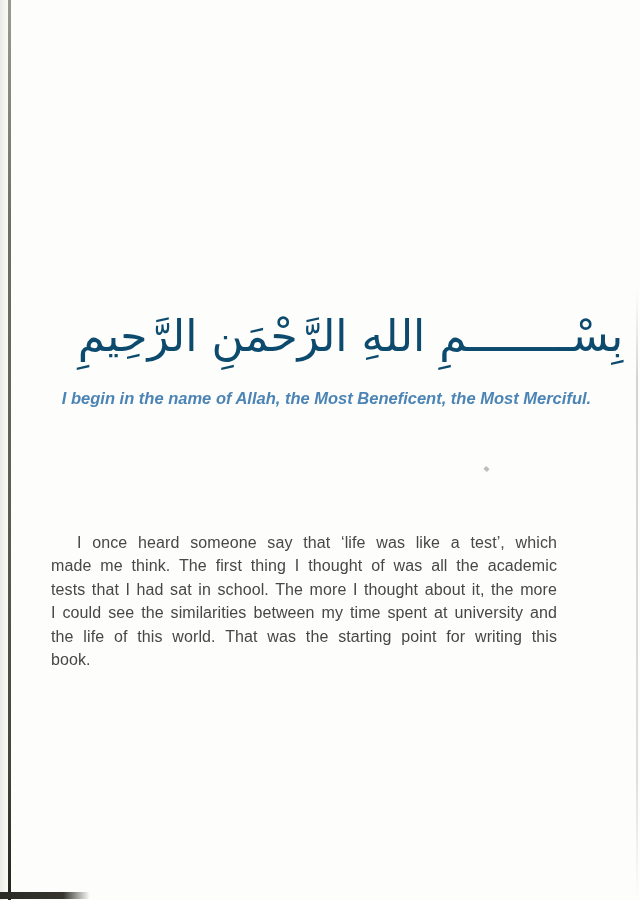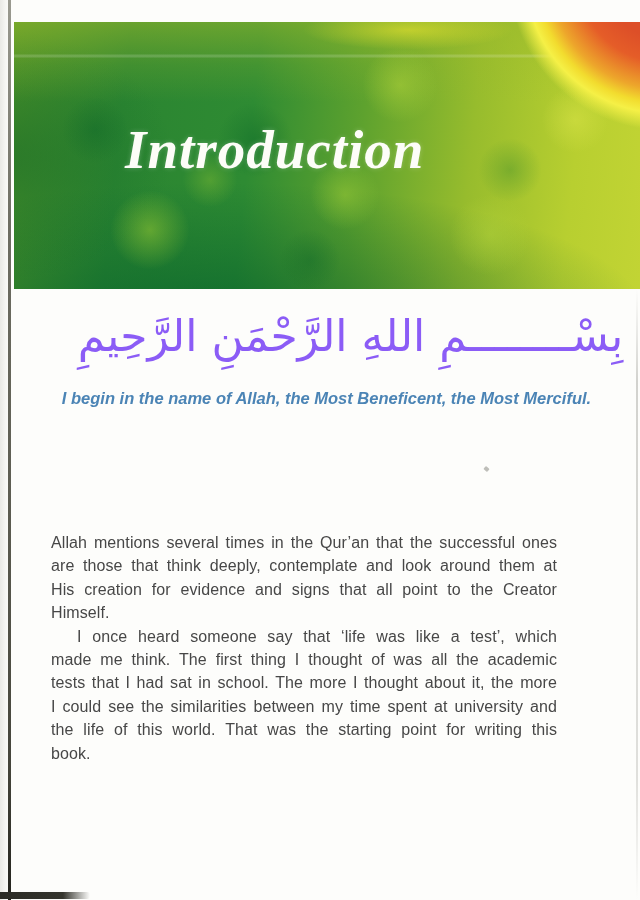--- a/index.html
+++ b/index.html
@@ -82,21 +82,21 @@
   }
   
   .bismillah {
     position: absolute; left: 13px; top: 300px; width: 627px;
     padding-left: 48px;
     text-align: center;
     direction: rtl;
     font-family: "DejaVu Sans", sans-serif;
     font-size: 44px;
     line-height: 72px;
-    color: #8b5cf6;
+    color: #0c4a6e;
   }
   .bismillah-caption {
     position: absolute; left: 13px; top: 389px; width: 627px;
     text-align: center;
     font-family: Liberation Sans, sans-serif;
     font-style: italic;
     font-weight: bold;
     font-size: 16.5px;
     color: #4b84b5;
   }
@@ -113,32 +113,28 @@
     text-justify: inter-word;
   }
   .body-text p { margin: 0; }
   .body-text p.indent { text-indent: 26px; }
 </style>
 </head>
 <body>
 
 <div class="page">
 
-  <div class="banner">
-    <h1>Introduction</h1>
-  </div>
 
   <div class="bismillah">بِسْــــــــمِ اللهِ الرَّحْمَنِ الرَّحِيمِ</div>
 
   <div class="bismillah-caption">I begin in the name of Allah, the Most Beneficent, the Most Merciful.</div>
 
   <div class="speck"></div>
 
   <div class="body-text">
-    <p>Allah mentions several times in the Qur’an that the successful ones are those that think deeply, contemplate and look around them at His creation for evidence and signs that all point to the Creator Himself.</p>
     <p class="indent">I once heard someone say that ‘life was like a test’, which made me think. The first thing I thought of was all the academic tests that I had sat in school. The more I thought about it, the more I could see the similarities between my time spent at university and the life of this world. That was the starting point for writing this book.</p>
   </div>
 
   <div class="edge-strip"></div>
   <div class="binding-line"></div>
   <div class="corner-bar"></div>
   <div class="right-edge-line"></div>
 
 </div>
 

